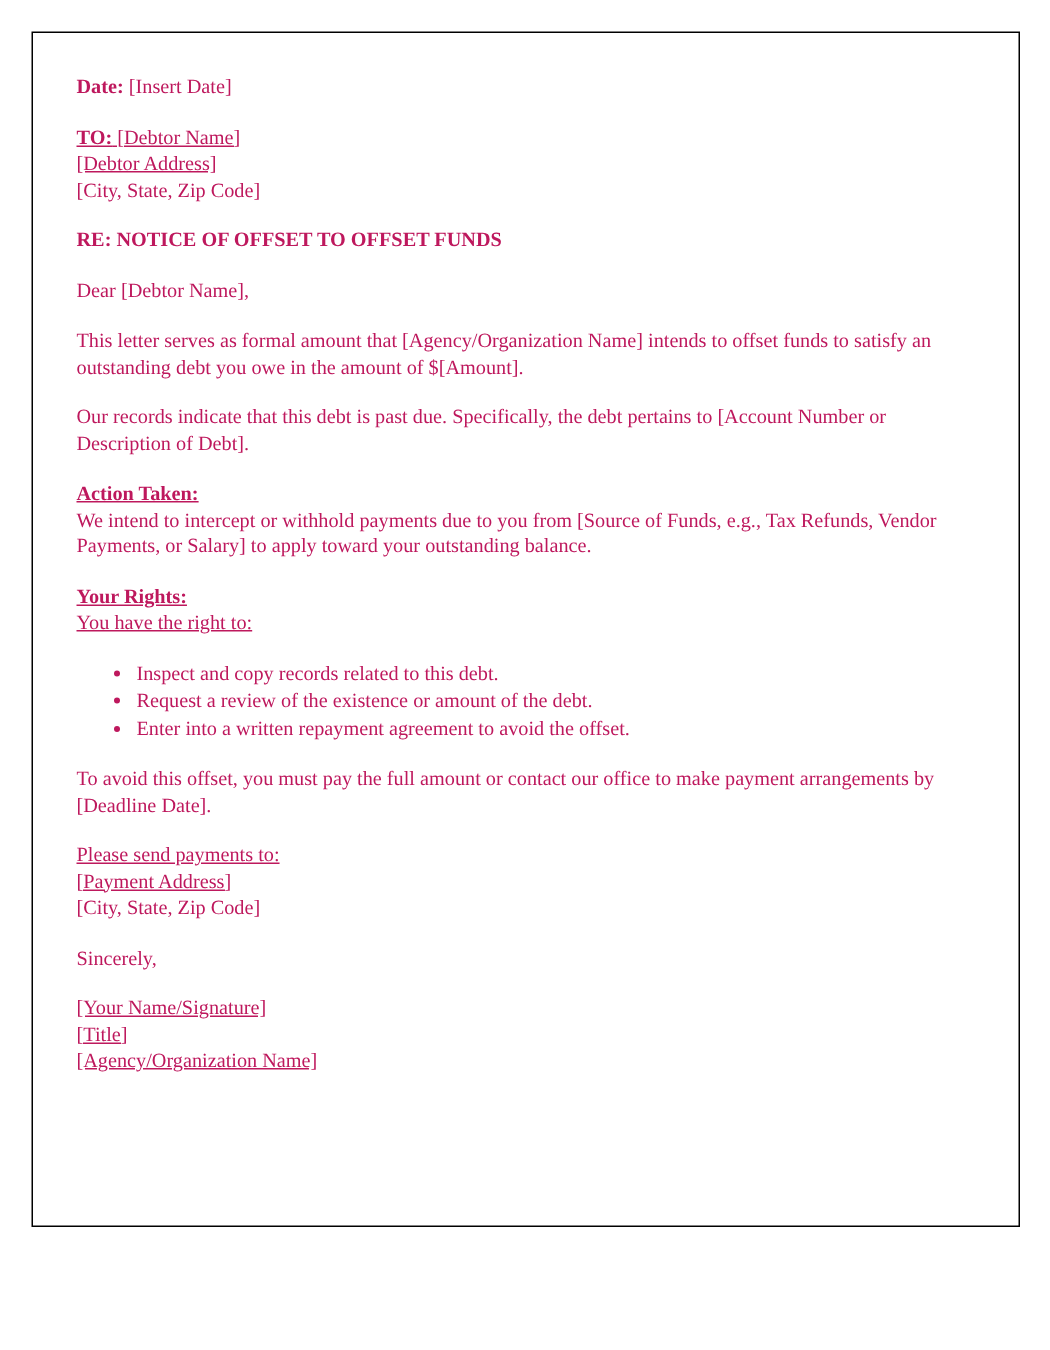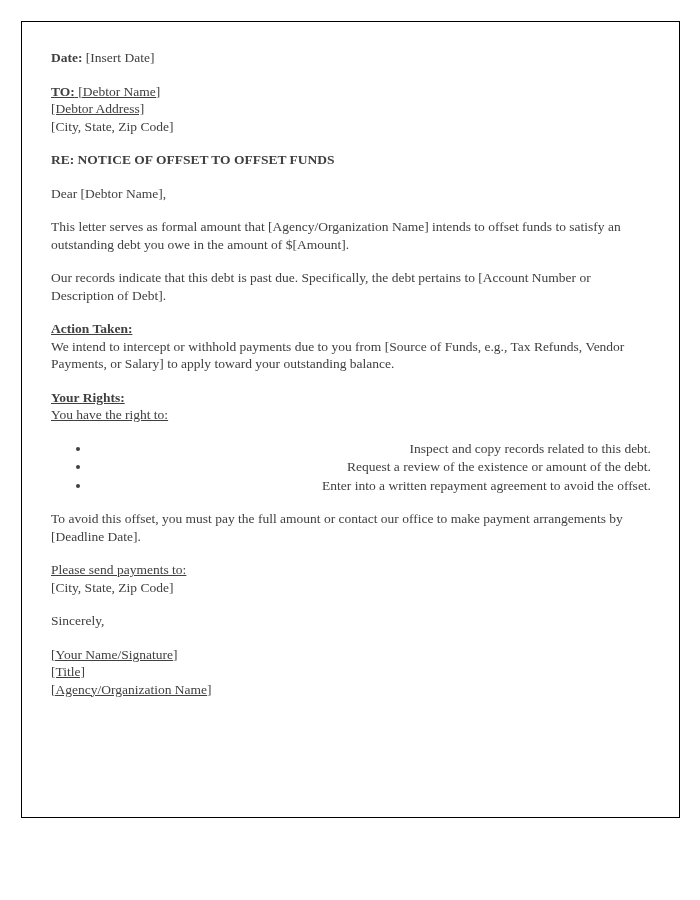--- a/index.html
+++ b/index.html
@@ -22,32 +22,31 @@
     width: 659px;
     height: 797px;
     border: 1px solid #000000;
     background: #ffffff;
     padding: 27px 28px 20px 29px;
     overflow: hidden;
   }
   .letter-frame, .letter-frame p, .letter-frame li {
     font-size: 13.5px;
     line-height: 17.5px;
-    color: #404040;
+    color: #be185d;
   }
   .block { margin-bottom: 16px; }
   .block-tight { margin-bottom: 0; text-decoration: underline; }
   b, .bold { font-weight: bold; }
   ul.rights-list {
     margin: 16px 0 16px 22px;
     padding-left: 18px;
   }
   ul.rights-list li {
     margin-bottom: 1px;
-    text-align: right;
   }
 </style>
 </head>
 <body>
 
 <div class="page">
   <div class="letter-frame">
 
     <p class="block"><b>Date:</b><span> [Insert Date]</span></p>
 
@@ -71,20 +70,21 @@
 
     <ul class="rights-list">
       <li>Inspect and copy records related to this debt.</li>
       <li>Request a review of the existence or amount of the debt.</li>
       <li>Enter into a written repayment agreement to avoid the offset.</li>
     </ul>
 
     <p class="block">To avoid this offset, you must pay the full amount or contact our office to make payment arrangements by [Deadline Date].</p>
 
     <p class="block-tight">Please send payments to:</p>
+    <p class="block-tight">[Payment Address]</p>
     <p class="block">[City, State, Zip Code]</p>
 
 
     <p class="block">Sincerely,</p>
 
     <p class="block-tight">[Your Name/Signature]</p>
     <p class="block-tight">[Title]</p>
     <p class="block-tight">[Agency/Organization Name]</p>
 
   </div>

